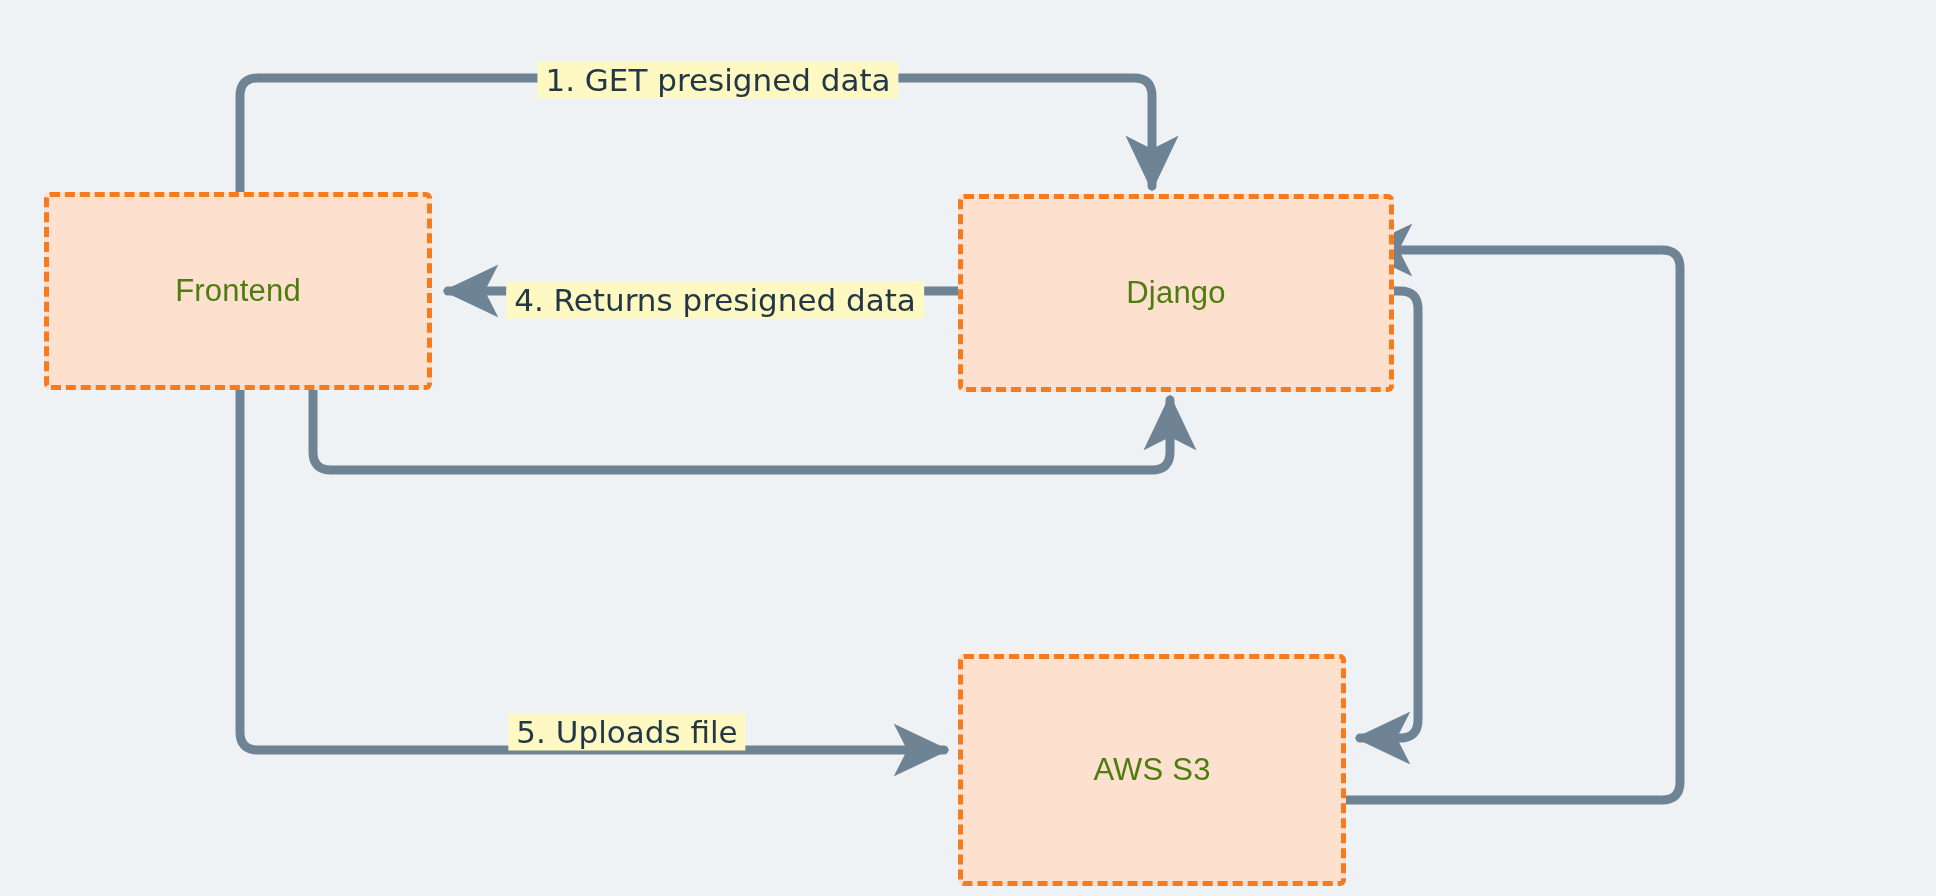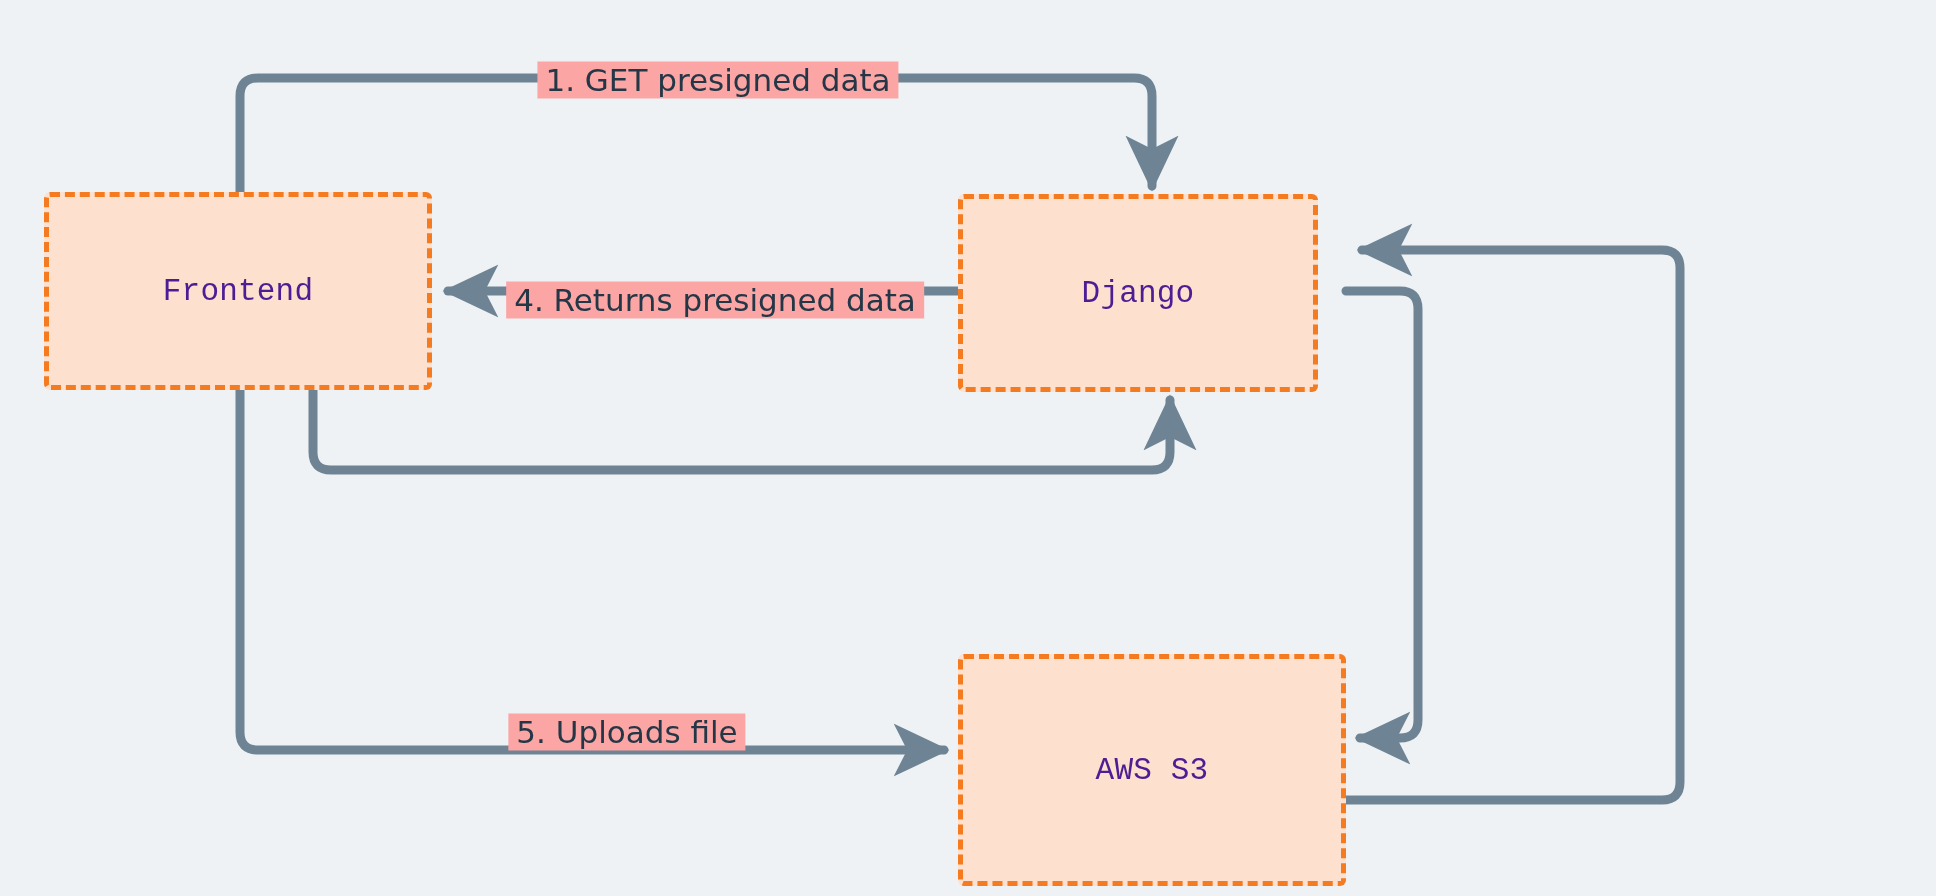--- a/index.html
+++ b/index.html
@@ -31,38 +31,38 @@
     box-sizing: border-box;
     background: #fde0cd;
     border: 5px dashed #f47b20;
     border-radius: 6px;
     display: flex;
     align-items: center;
     justify-content: center;
   }
   .node-label {
     font-size: 31px;
-    color: #4c1d95;
-    font-family: Liberation Mono, monospace;
+    color: #4d7c0f;
+    font-family: Liberation Sans, sans-serif;
     letter-spacing: 0.2px;
     white-space: pre;
   }
   .edge-label {
     position: absolute;
     font-size: 31px;
     color: #243746;
     font-family: "DejaVu Sans", sans-serif;
-    background: #fca5a5;
+    background: #fef9c3;
     white-space: pre;
     line-height: 1;
     padding: 3px 8px;
     transform: translate(-50%, -50%);
   }
   #node-frontend { left: 44px;  top: 192px; width: 388px; height: 198px; }
-  #node-django   { left: 958px; top: 194px; width: 360px; height: 198px; }
+  #node-django   { left: 958px; top: 194px; width: 436px; height: 198px; }
   #node-s3       { left: 958px; top: 654px; width: 388px; height: 232px; }
 </style>
 </head>
 <body>
 
 <div id="diagram-root">
 
   <svg class="edges" viewBox="0 0 1936 896">
     <defs>
       <marker id="arrowhead" markerWidth="7" markerHeight="7" refX="5.6" refY="3.5" orient="auto" markerUnits="strokeWidth">

